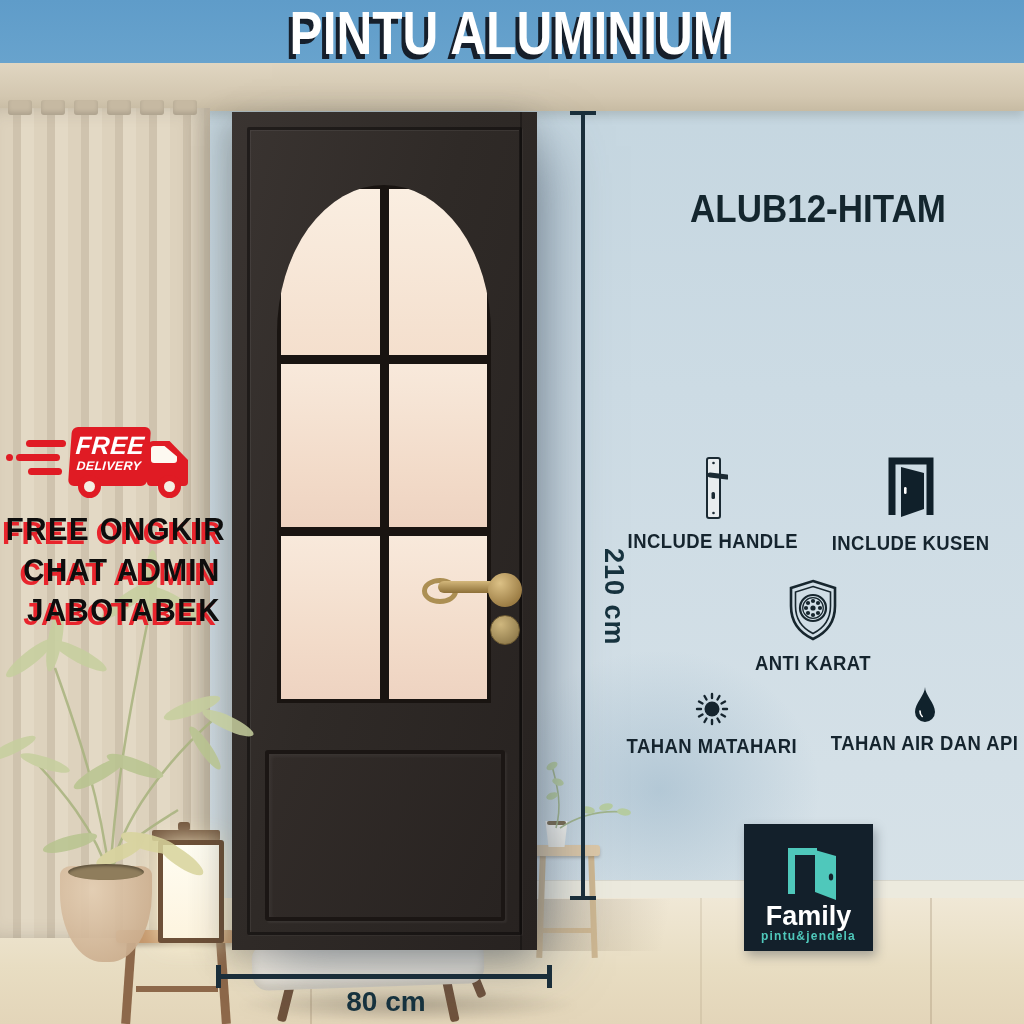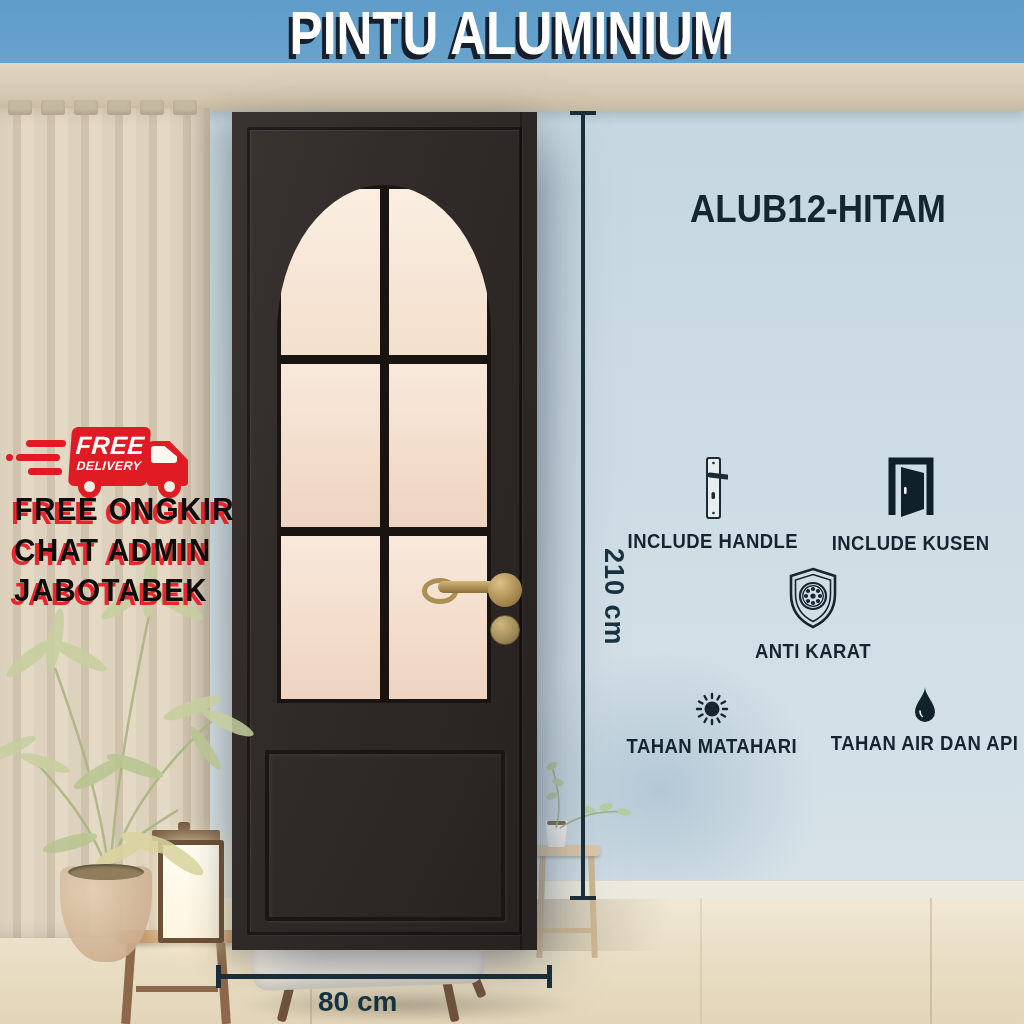--- a/index.html
+++ b/index.html
@@ -94,37 +94,37 @@
     background:radial-gradient(circle at 35% 30%,#cfb77e,#8f7a4b 80%);border:1px solid #6f5c33;}
 
   
   .dim{background:#1a2e3a;z-index:40;}
   .dim-v{left:581px;top:113px;width:4px;height:786px;}
   .dim-v-cap{left:570px;width:26px;height:4px;}
   .dim-h{left:218px;top:974px;width:332px;height:5px;}
   .dim-h-cap{top:965px;width:5px;height:23px;}
   .dim-label-v{left:598px;top:548px;z-index:41;writing-mode:vertical-rl;
     font-size:27px;font-weight:700;color:#16323e;letter-spacing:1px;}
-  .dim-label-h{left:318px;top:986px;width:136px;text-align:left;z-index:41;
+  .dim-label-h{left:318px;top:986px;width:136px;text-align:center;z-index:41;
     font-size:28px;font-weight:700;color:#16323e;}
 
   
   .badge{left:12px;top:424px;width:186px;height:76px;z-index:45;}
   .badge .speed{position:absolute;background:#e01b24;border-radius:4px;height:7px;}
   .cargo{position:absolute;left:58px;top:3px;width:79px;height:59px;background:#e01b24;border-radius:6px;
     transform:skewX(-4deg);color:#fff;text-align:center;font-style:italic;}
   .cargo .l1{font-size:25px;font-weight:900;line-height:30px;margin-top:3px;letter-spacing:.5px;}
   .cargo .l2{font-size:12.5px;font-weight:800;line-height:13px;letter-spacing:.3px;}
   .cab{position:absolute;left:135px;top:17px;width:41px;height:45px;background:#e01b24;
     border-radius:6px 10px 4px 4px;clip-path:polygon(0 0,55% 0,100% 42%,100% 100%,0 100%);}
   .cab-window{position:absolute;left:4px;top:5px;width:26px;height:17px;background:#fdf9f1;border-radius:3px;
     clip-path:polygon(0 0,52% 0,100% 62%,100% 100%,0 100%);}
   .wheel{position:absolute;top:51px;width:23px;height:23px;border-radius:50%;background:#e01b24;}
   .wheel::after{content:"";position:absolute;left:6px;top:6px;width:11px;height:11px;border-radius:50%;background:#f4eee3;}
-  .promo-lines{left:0;top:492px;width:226px;text-align:left;z-index:45;margin-left:9px;}
+  .promo-lines{left:0;top:512px;width:226px;text-align:right;z-index:45;}
   .promo-lines .pl{line-height:35.5px;}
   .promo-lines .pl span{display:inline-block;transform:scaleX(.95);font-size:31px;font-weight:900;
     color:#0d0d0d;letter-spacing:1.5px;text-shadow:-4px 4px 0 #e8242c;white-space:nowrap;}
 
   
   .rc{left:618px;width:400px;text-align:center;z-index:45;color:#14262e;}
   .rc span{display:inline-block;white-space:nowrap;}
   .model{top:188px;text-decoration:underline;}  .model span{font-size:38px;font-weight:800;transform:scaleX(.92);}
   .size{top:232px;}   .size span{font-size:36px;font-weight:800;transform:scaleX(.92);}
   .spec-title{top:308px;} .spec-title span{font-size:36px;font-weight:800;transform:scaleX(.85);letter-spacing:-.5px;}
@@ -300,21 +300,21 @@
 
   <div class="feat" style="left:761px;top:457px">
     <svg width="46" height="62" viewBox="0 0 46 62">
       <path d="M4 58 V4 H42 V58" fill="none" stroke="#10202a" stroke-width="7"></path>
       <polygon points="13,10 36,16 36,52 13,60" fill="#10202a"></polygon>
       <rect x="16" y="30" width="2.6" height="7" rx="1.3" fill="#fff"></rect>
     </svg>
     <div class="feat-label" style="margin-top:12px"><span>INCLUDE KUSEN</span></div>
   </div>
 
-  <div class="feat" style="left:663px;top:566px">
+  <div class="feat" style="left:663px;top:578px">
     <svg width="56" height="64" viewBox="0 0 56 64">
       <path d="M28 3 L50 10 V28 C50 45 41 55 28 61 C15 55 6 45 6 28 V10 Z" fill="none" stroke="#17262e" stroke-width="2.6"></path>
       <path d="M28 8.5 L45.5 14 V28 C45.5 42 38 50.5 28 55.5 C18 50.5 10.5 42 10.5 28 V14 Z" fill="none" stroke="#17262e" stroke-width="1.6"></path>
       <circle cx="28" cy="30" r="13" fill="none" stroke="#17262e" stroke-width="2.2"></circle>
       <circle cx="28" cy="30" r="10.3" fill="none" stroke="#17262e" stroke-width="1.2"></circle>
       <circle cx="28" cy="30" r="2.6" fill="#17262e"></circle>
       <g fill="#17262e">
         <circle cx="35" cy="30" r="2.1"></circle>
           <circle cx="33" cy="35" r="2.1"></circle>
           <circle cx="28" cy="37" r="2.1"></circle>
@@ -350,19 +350,29 @@
   </div>
 
   <div class="feat" style="left:775px;top:686px">
     <svg width="26" height="38" viewBox="0 0 26 38">
       <path d="M13 1 C13 9 3 17 3 26 a10 10 0 0 0 20 0 C23 17 13 9 13 1 Z" fill="#10222c"></path>
       <path d="M8 25 a5.5 6.5 0 0 0 2.2 5.5" stroke="#fff" stroke-width="1.6" fill="none" stroke-linecap="round"></path>
     </svg>
     <div class="feat-label" style="margin-top:7px"><span>TAHAN AIR DAN API</span></div>
   </div>
 
+  <div class="abs logo">
+    <svg width="62" height="56" viewBox="0 0 62 56">
+      <rect x="10" y="4" width="7" height="46" fill="#4fc8bb"></rect>
+      <rect x="10" y="4" width="29" height="7" fill="#4fc8bb"></rect>
+      <polygon points="37,6 58,12 58,56 37,48" fill="#4fc8bb"></polygon>
+      <ellipse cx="53" cy="33" rx="2.2" ry="3.6" fill="#14222c"></ellipse>
+    </svg>
+    <div class="brand-name">Family</div>
+    <div class="brand-tagline">pintu&amp;jendela</div>
+  </div>
 
   <div class="abs header-bar"></div>
   <div class="abs header-title">
     <span>PINTU ALUMINIUM</span>
   </div>
 
 </div>
 
 </body></html>

